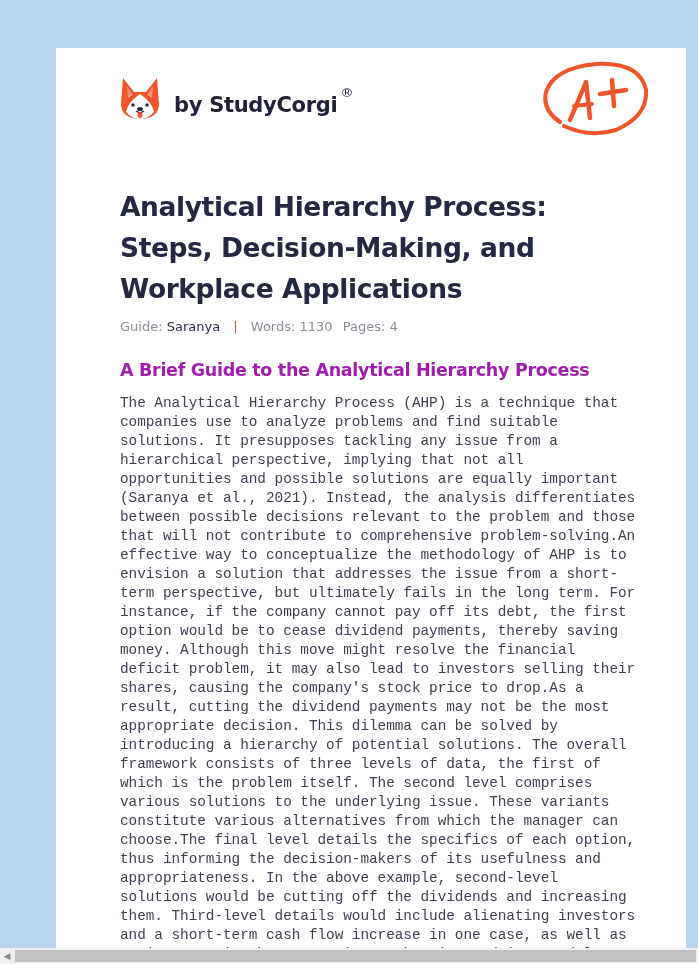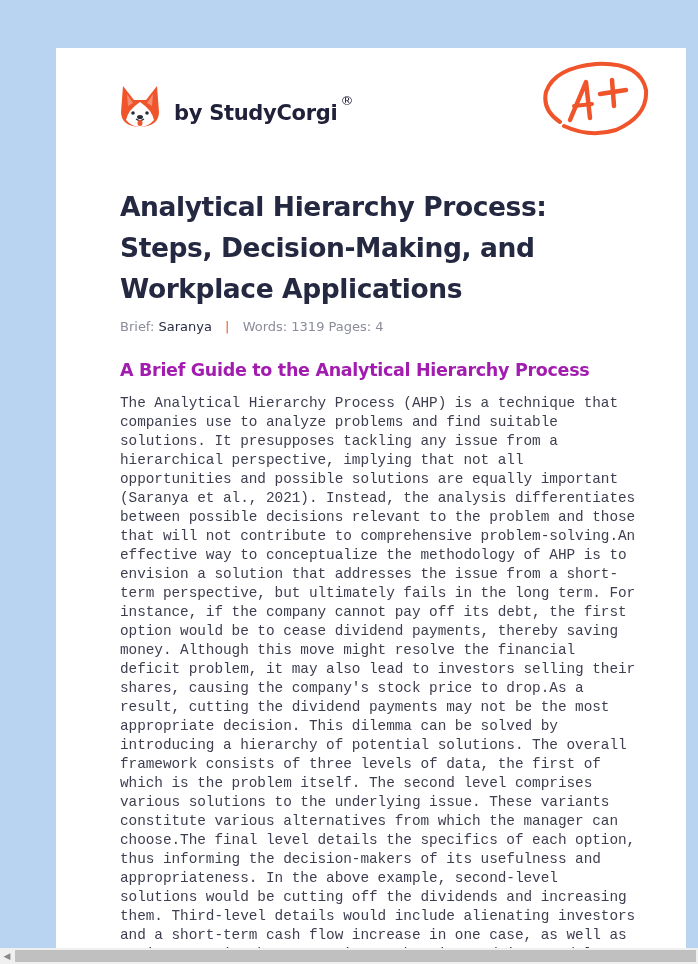--- a/index.html
+++ b/index.html
@@ -6,37 +6,37 @@
     body {
       width: 698px; height: 964px; overflow: hidden;
       background: #b8d4f0; position: relative;
       font-family: "Liberation Sans", sans-serif;
     }
     .card {
       position: absolute; left: 56px; top: 48px; width: 630px; height: 920px;
       background: #ffffff; border-radius: 0 0 10px 0; overflow: hidden;
     }
     .header { position: absolute; left: 64px; top: 26px; width: 530px; height: 70px; }
-    .logo { position: absolute; left: 0; top: 10px; display: flex; align-items: center; }
+    .logo { position: absolute; left: 0; top: 2px; display: flex; align-items: center; }
     .logo svg { display: block; }
     .brand {
       margin-left: 14px; margin-top: 14px; font-size: 21px; font-weight: bold; color: #20203a;
       font-family: "DejaVu Sans", sans-serif; letter-spacing: -0.3px;
     }
     .reg { font-size: 13px; vertical-align: top; position: relative; top: -8px; margin-left: 3px; font-weight: normal; }
     .grade { position: absolute; left: 420px; top: -14px; }
     .content { position: absolute; left: 64px; top: 138px; width: 515px; }
     .title {
       font-family: "DejaVu Sans", sans-serif; font-weight: bold; font-size: 26.5px;
       line-height: 41px; color: #252841; margin: 0; letter-spacing: -0.4px;
     }
     .meta { margin-top: 10px; font-size: 13px; color: #8a8d99; font-family: "DejaVu Sans", sans-serif; }
     .meta .topic-val { color: #2a2d45; }
     .meta .sep { color: #e0602a; margin: 0 9px; }
-    .meta .pages { }
+    .meta .pages { margin-left: 6px; }
     .h2 {
       margin-top: 26px; font-family: "DejaVu Sans", sans-serif; font-weight: bold;
       font-size: 17.5px; color: #a21caf; letter-spacing: -0.3px;
     }
     .para {
       margin-top: 14px; font-family: Liberation Mono, monospace; font-size: 14.4px;
       line-height: 19px; color: #3d3f50; width: 520px; letter-spacing: -0.05px;
     }
     .h2b {
       font-family: "DejaVu Sans", sans-serif; font-weight: bold; font-size: 17.5px;
@@ -81,24 +81,24 @@
         <path d="M34 46 L52 44" stroke="#f0542a" stroke-width="4" fill="none" stroke-linecap="round"></path>
         <path d="M60 34 L86 30" stroke="#f0542a" stroke-width="4.5" fill="none" stroke-linecap="round"></path>
         <path d="M72 20 L74 46" stroke="#f0542a" stroke-width="4.5" fill="none" stroke-linecap="round"></path>
       </svg>
     </div>
   </div>
 
   <div class="content">
     <h1 class="title">Analytical Hierarchy Process: Steps, Decision-Making, and Workplace Applications</h1>
     <div class="meta">
-      <span>Brief:</span>
+      <span>Guide:</span>
       <span class="topic-val">Saranya</span>
       <span class="sep">|</span>
-      <span>Words: 1319</span>
+      <span>Words: 1130</span>
       <span class="pages">Pages: 4</span>
     </div>
     <div class="h2">A Brief Guide to the Analytical Hierarchy Process</div>
     <div class="para">The Analytical Hierarchy Process (AHP) is a technique that companies use to analyze problems and find suitable solutions. It presupposes tackling any issue from a hierarchical perspective, implying that not all opportunities and possible solutions are equally important (Saranya et al., 2021). Instead, the analysis differentiates between possible decisions relevant to the problem and those that will not contribute to comprehensive problem-solving.An effective way to conceptualize the methodology of AHP is to envision a solution that addresses the issue from a short-term perspective, but ultimately fails in the long term. For instance, if the company cannot pay off its debt, the first option would be to cease dividend payments, thereby saving money. Although this move might resolve the financial deficit problem, it may also lead to investors selling their shares, causing the company's stock price to drop.As a result, cutting the dividend payments may not be the most appropriate decision. This dilemma can be solved by introducing a hierarchy of potential solutions. The overall framework consists of three levels of data, the first of which is the problem itself. The second level comprises various solutions to the underlying issue. These variants constitute various alternatives from which the manager can choose.The final level details the specifics of each option, thus informing the decision-makers of its usefulness and appropriateness. In the above example, second-level solutions would be cutting off the dividends and increasing them. Third-level details would include alienating investors and a short-term cash flow increase in one case, as well as an increase in the company's stock price and improved long-term cash flow.</div>
     <div class="h2b">Steps of the AHP Pages</div>
   </div>
 </div>
 
 <div class="hscroll">
   <span class="arrow">◀</span>

